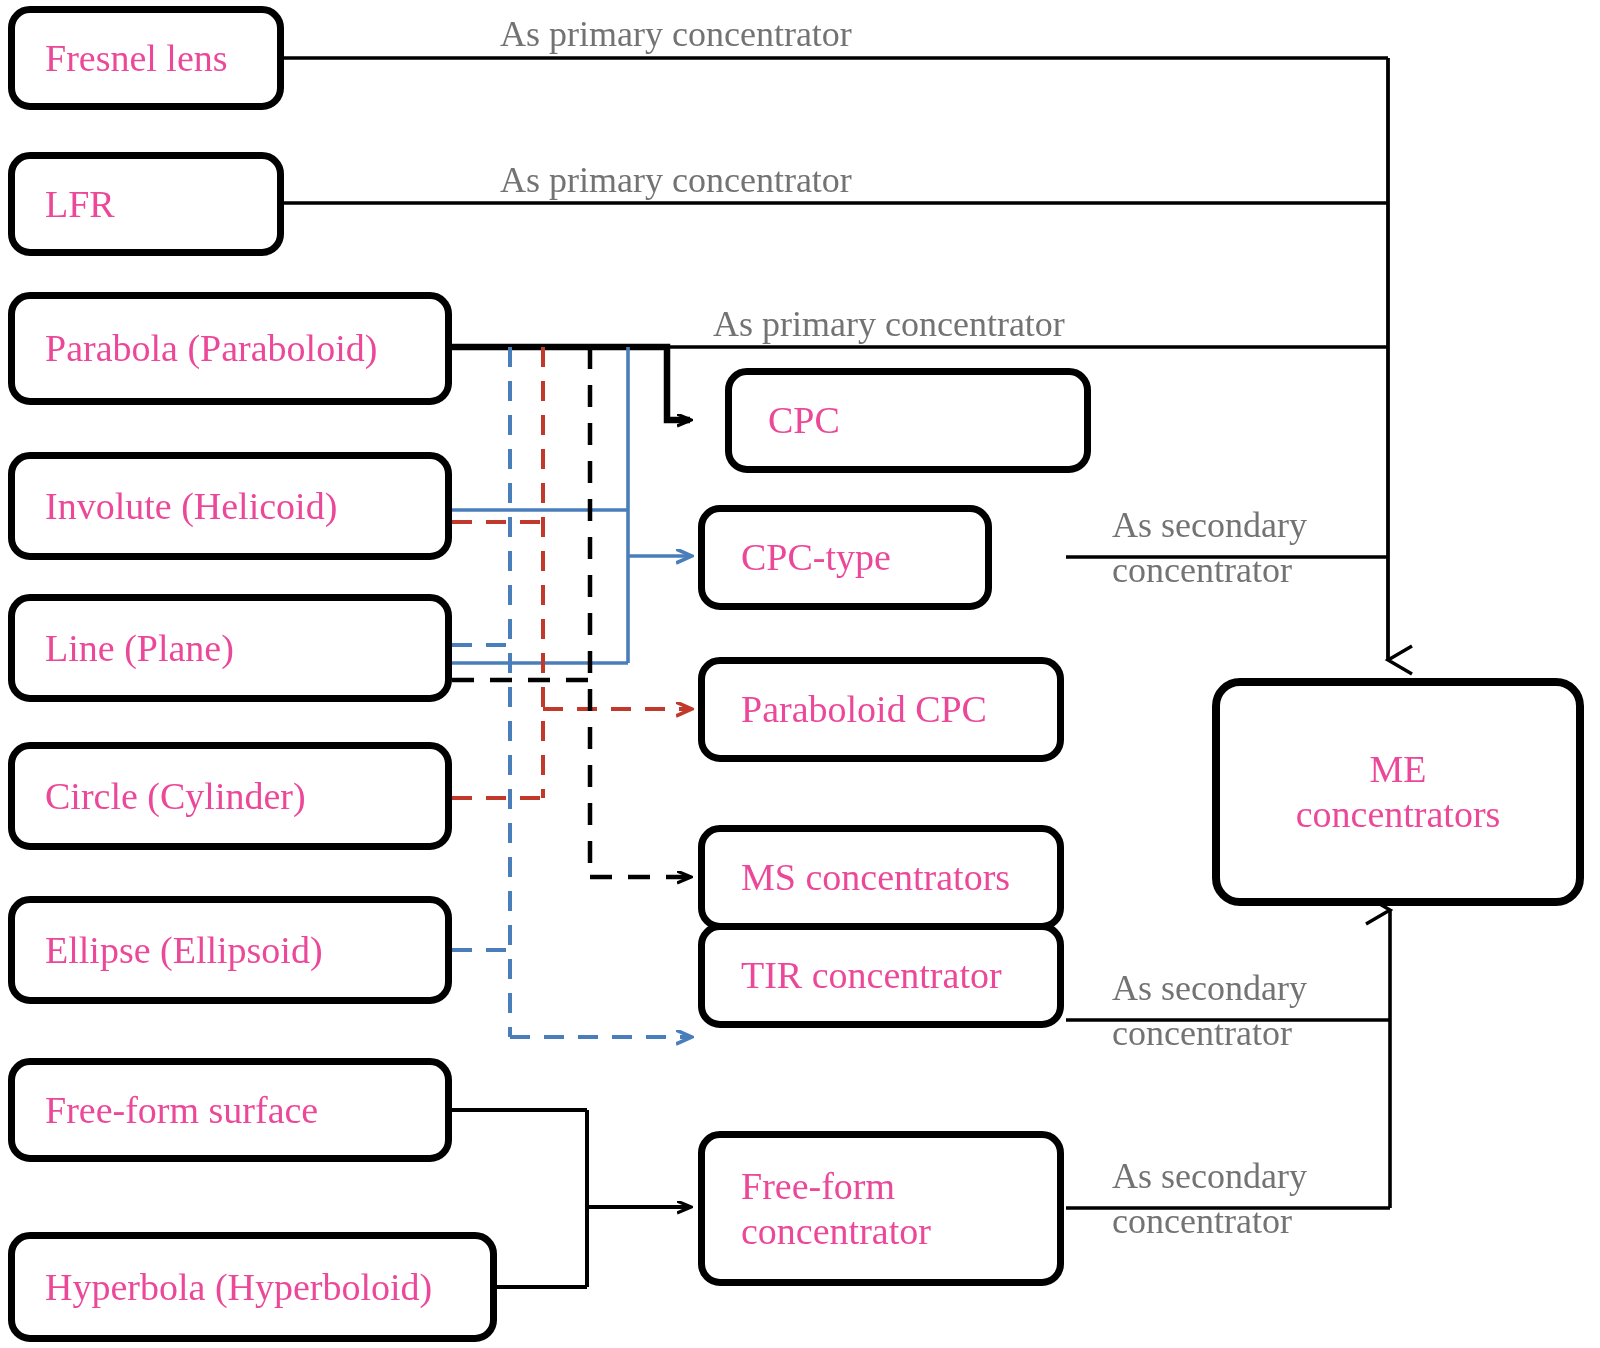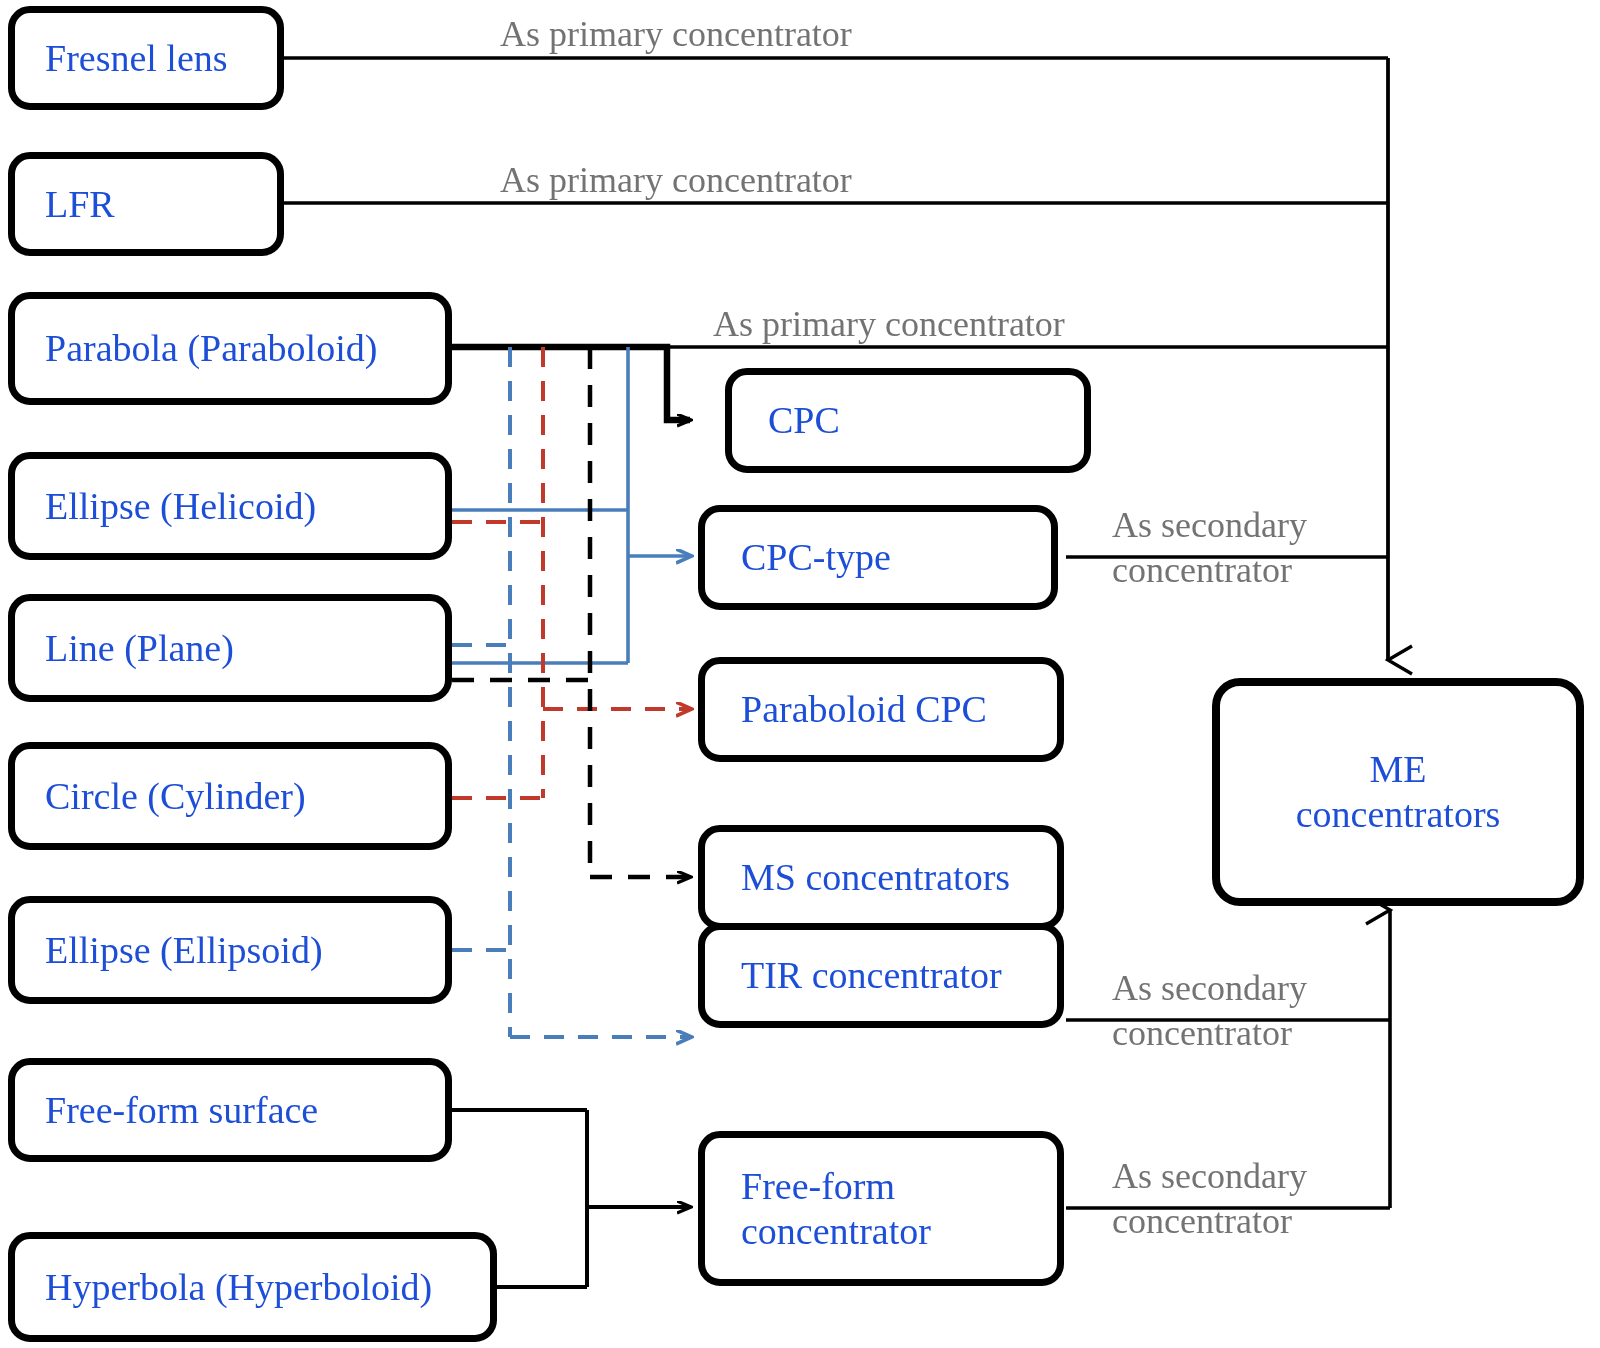--- a/index.html
+++ b/index.html
@@ -8,21 +8,21 @@
   svg.layer{position:absolute;left:0;top:0;width:1600px;height:1348px;}
   .node{
     position:absolute;
     box-sizing:border-box;
     border:7px solid #000;
     border-radius:22px;
     background:#fff;
     display:flex;
     align-items:center;
     font-family:"Liberation Serif",serif;
-    color:#1d4ed8;
+    color:#ec4899;
   }
   .node .lbl{font-size:38px;line-height:1.18;white-space:pre-line;}
   .node.left{padding-left:30px;justify-content:flex-start;}
   .node.mid{padding-left:36px;justify-content:flex-start;}
   .node.target{justify-content:center;text-align:center;border-width:8px;border-radius:28px;}
   .edgelabel{
     position:absolute;
     font-family:"Liberation Serif",serif;
     font-size:36px;
     color:#737373;
@@ -141,21 +141,21 @@
 
   <div class="node left" style="left:8px;  top:152px; width:276px; height:104px;">
     <span class="lbl">LFR</span>
   </div>
 
   <div class="node left" style="left:8px;  top:292px; width:444px; height:113px;">
     <span class="lbl">Parabola (Paraboloid)</span>
   </div>
 
   <div class="node left" style="left:8px;  top:452px; width:444px; height:108px;">
-    <span class="lbl">Ellipse (Helicoid)</span>
+    <span class="lbl">Involute (Helicoid)</span>
   </div>
 
   <div class="node left" style="left:8px;  top:594px; width:444px; height:108px;">
     <span class="lbl">Line (Plane)</span>
   </div>
 
   <div class="node left" style="left:8px;  top:742px; width:444px; height:108px;">
     <span class="lbl">Circle (Cylinder)</span>
   </div>
 
@@ -168,21 +168,21 @@
   </div>
 
   <div class="node left" style="left:8px;  top:1232px; width:489px; height:110px;">
     <span class="lbl">Hyperbola (Hyperboloid)</span>
   </div>
 
   <div class="node mid" style="left:698px; top:368px; width:366px; height:105px;margin-left:27px;">
     <span class="lbl">CPC</span>
   </div>
 
-  <div class="node mid" style="left:698px; top:505px; width:360px; height:105px;">
+  <div class="node mid" style="left:698px; top:505px; width:294px; height:105px;">
     <span class="lbl">CPC-type</span>
   </div>
 
   <div class="node mid" style="left:698px; top:657px; width:366px; height:105px;">
     <span class="lbl">Paraboloid CPC</span>
   </div>
 
   <div class="node mid" style="left:698px; top:825px; width:366px; height:105px;">
     <span class="lbl">MS concentrators</span>
   </div>

